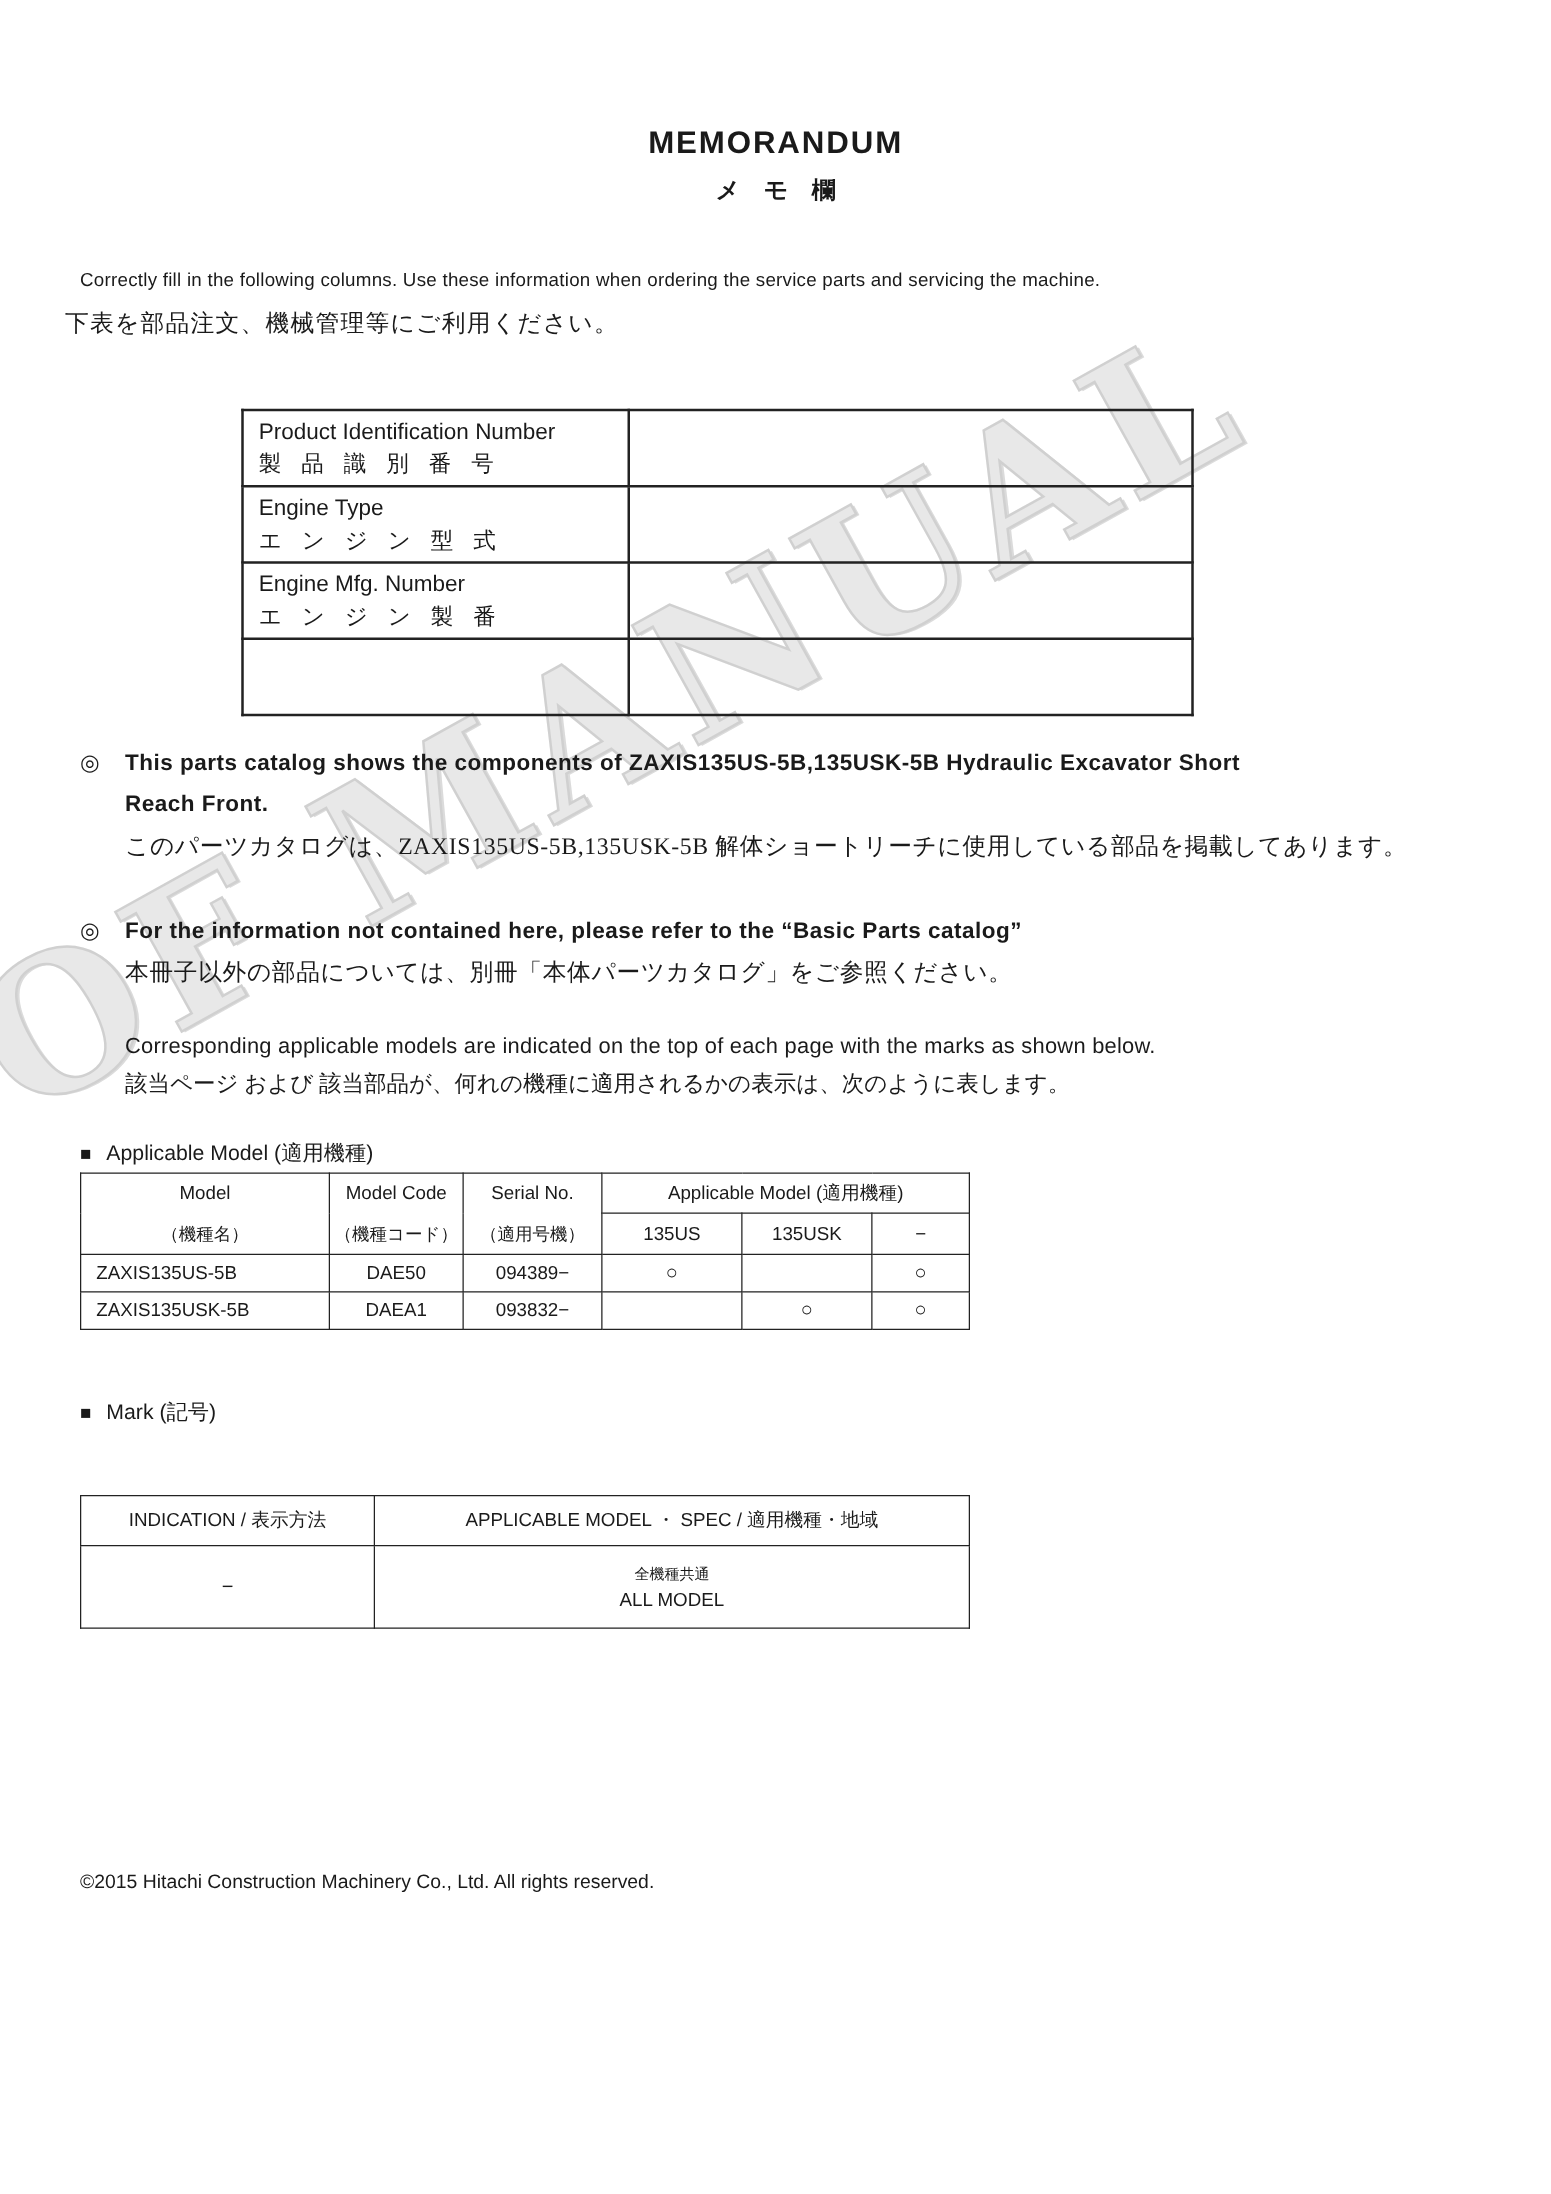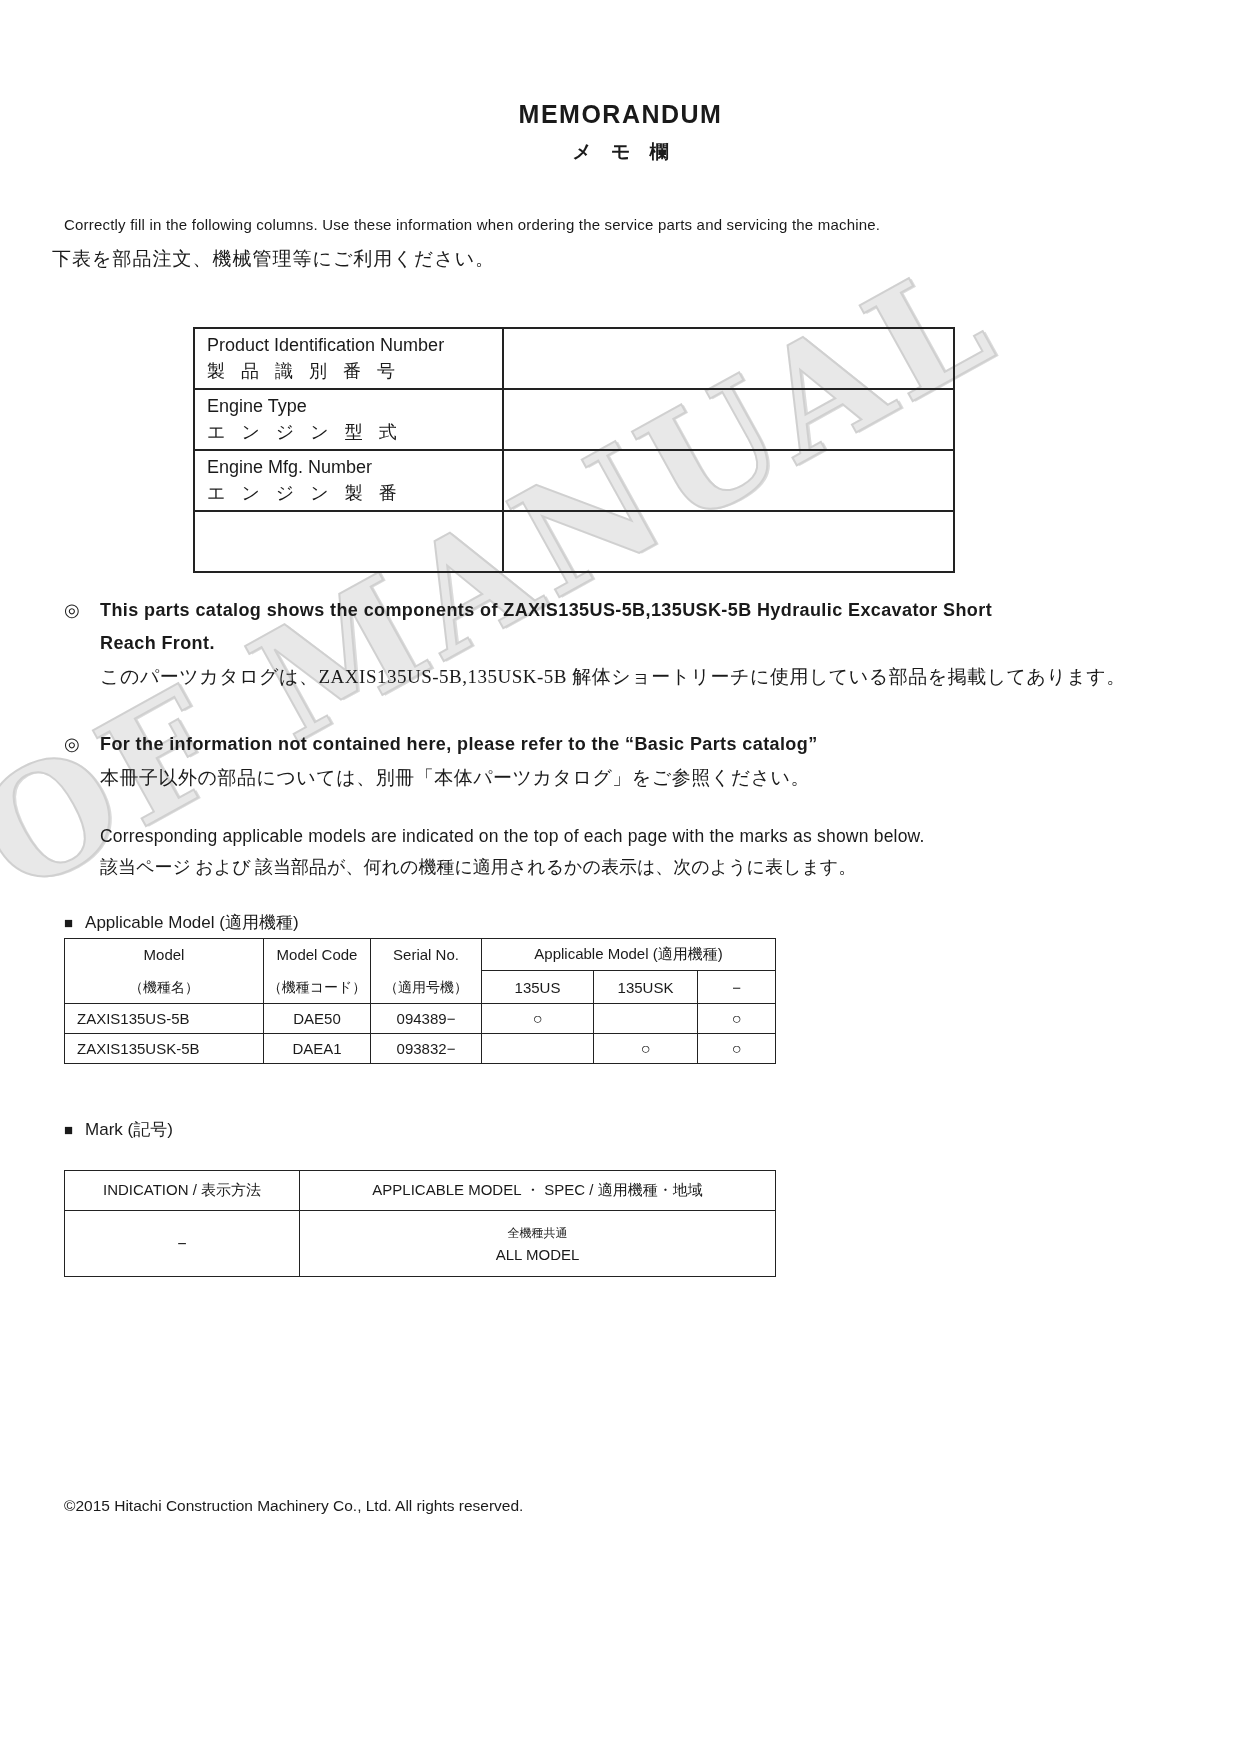--- a/index.html
+++ b/index.html
@@ -68,21 +68,21 @@
   .app-table td { border:1.5px solid #222; text-align:center;
     vertical-align:middle; font-size:15px; }
   .app-table .h1 td { height:32px; }
   .app-table .h2 td { height:33px; }
   .app-table .dr td { height:30px; }
   .app-table .h-ja { font-size:14px; margin-top:16px; }
   .app-table .t-left { text-align:left; padding-left:12px; }
   .app-table .mark { font-size:16px; }
 
   
-  .mark-table { left:64px; top:1170px; width:711px; table-layout:fixed; }
+  .mark-table { left:64px; top:1196px; width:711px; table-layout:fixed; }
   .mark-table td { border:1.5px solid #222; text-align:center;
     vertical-align:middle; font-size:15px; }
   .mark-table .hr td { height:40px; }
   .mark-table .dr td { height:66px; }
   .mark-table .m-ja { font-size:12px; margin-bottom:4px; }
   .mark-table .m-en { font-size:15px; }
   .mark-table .ind { font-size:16px; }
 
   
   .footer { left:64px; top:1492px; font-size:15.5px; line-height:27px; }

